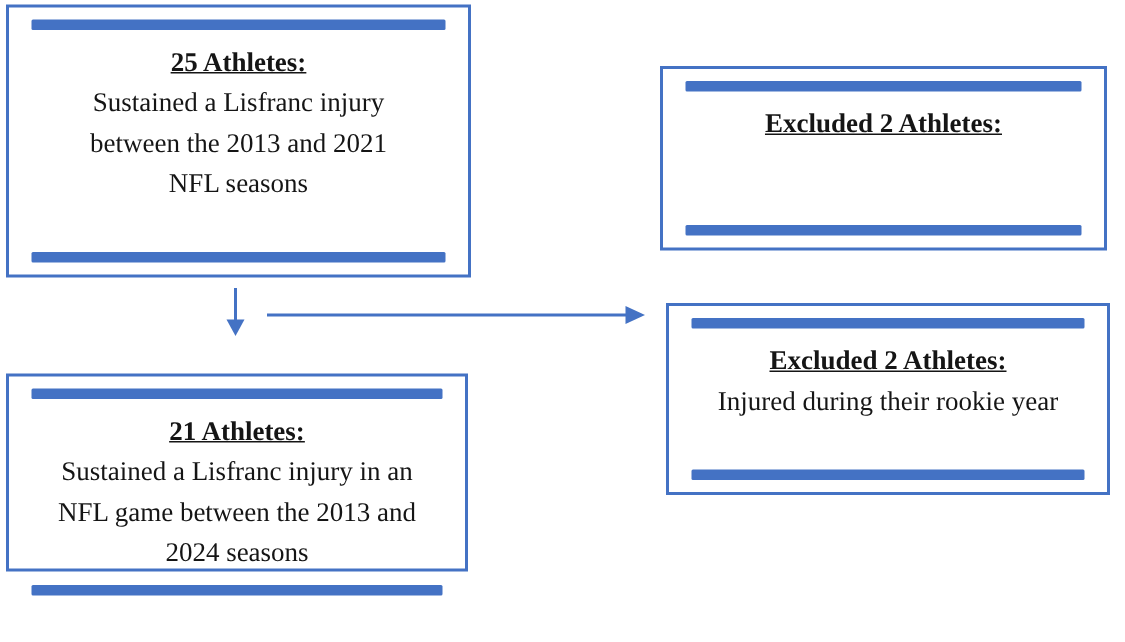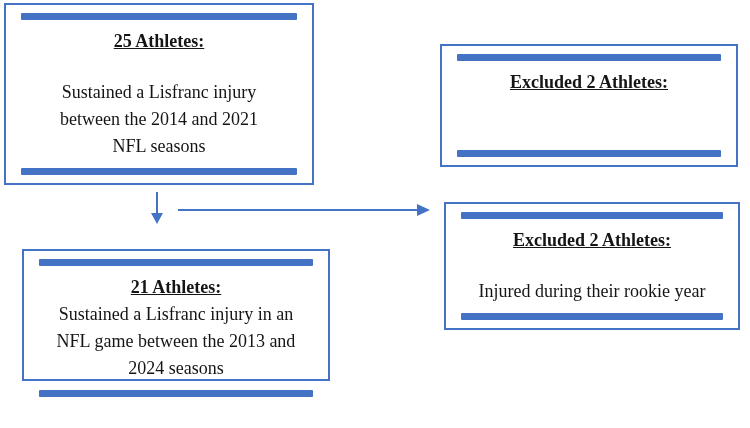--- a/index.html
+++ b/index.html
@@ -27,57 +27,57 @@
     height: 7px;
     background: var(--accent, #4472C4);
     margin: 8px 15px;
     border-radius: 1px;
   }
 
   .box-text {
     flex: 1;
     display: flex;
     flex-direction: column;
-    justify-content: space-between;
+    justify-content: flex-start;
     text-align: center;
     color: #151515;
     font-size: 18px;
     line-height: 27px;
     white-space: pre-line;
     padding: 0 4px;
   }
 
   .heading {
     font-weight: bold;
     text-decoration: underline;
   }
 
   
   .box-included-25 { left: 4px;   top: 3px;   width: 310px; height: 182px; }
   .box-excluded-offseason { left: 440px; top: 44px;  width: 298px; height: 123px; }
   .box-excluded-rookie { left: 444px; top: 202px; width: 296px; height: 128px; }
-  .box-included-21 { left: 22px;   top: 249px; width: 308px; height: 132px; }
+  .box-included-21 { left: 4px;   top: 249px; width: 308px; height: 132px; }
 
   .arrow { position: absolute; display: block; }
   .arrow-down  { left: 147px; top: 191px; }
   .arrow-right { left: 177px; top: 200px; }
   .arrow line     { stroke: var(--accent, #4472C4); stroke-width: 2; }
   .arrow polygon  { fill: var(--accent, #4472C4); }
 </style>
 </head>
 <body>
 
 <div class="canvas">
 
   <div class="flow-box box-included-25">
     <div class="bar"></div>
     <div class="box-text">
       <div class="heading">25 Athletes:</div>
       <div class="body">Sustained a Lisfranc injury
-between the 2014 and 2021
+between the 2013 and 2021
 NFL seasons</div>
     </div>
     <div class="bar"></div>
   </div>
 
   <div class="flow-box box-excluded-offseason">
     <div class="bar"></div>
     <div class="box-text">
       <div class="heading">Excluded 2 Athletes:</div>
     </div>

